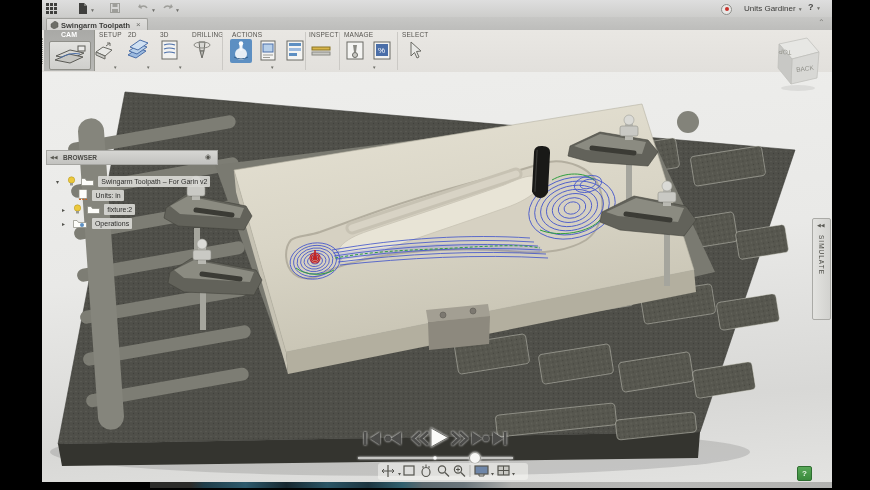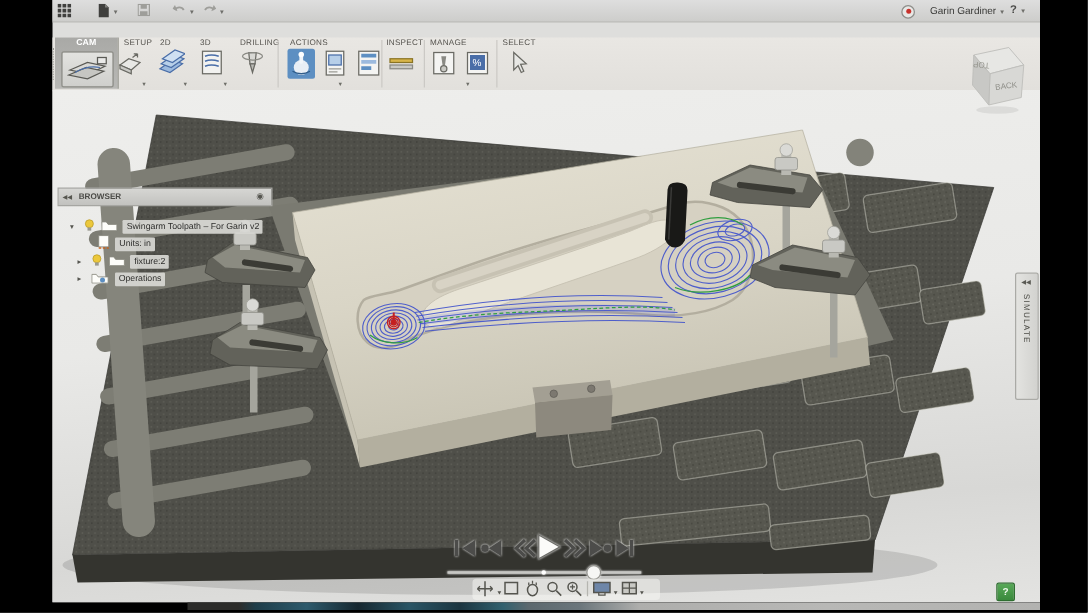--- a/index.html
+++ b/index.html
@@ -96,24 +96,34 @@
       </svg>
       <span class="caret dis" style="left:109px">▼</span>
       <svg class="tb-ic" style="left:120px;top:3px" width="11" height="10">
         <path d="M9,5 A4,4 0 0 0 2,5" fill="none" stroke="#9e9e9a" stroke-width="1.5"></path>
           <path d="M11,4 L7,6 L9,1 Z" fill="#9e9e9a"></path>
       </svg>
       <span class="caret dis" style="left:133px">▼</span>
       <span class="rec">
           <i></i>
         </span>
-      <span class="uname"><span>Garin Gardiner</span> <span style="font-size:5px;color:#6e6e6a">▼</span></span>
+      <span class="uname"><span>Units Gardiner</span> <span style="font-size:5px;color:#6e6e6a">▼</span></span>
       <span class="tb-ic" style="left:766px;top:2px;font-weight:bold;font-size:9px"><span>?</span> <span style="font-size:5px;color:#6e6e6a">▼</span></span>
     </div>
 
+    <div class="abs tabbar">
+      <div class="tab">
+        <svg style="position:absolute;left:3px;top:2px" width="9" height="8">
+          <polygon points="1,3 5,0 8,2 8,6 4,8 1,6" fill="#6e6e68" stroke="#54544e" stroke-width="0.5"></polygon>
+        </svg>
+        <span class="ttl">Swingarm Toolpath</span>
+        <span class="x">×</span>
+      </div>
+      <span class="ribcol">⌃</span>
+    </div>
 
     <div class="abs ribbon">
       <span class="grip"></span>
       <div class="campanel">
         <span class="camlbl">CAM</span>
         <span class="cambox">
           <svg width="40" height="27">
               <g stroke="#5a5a55" fill="#d9d9d6">
             <polygon points="6,14 20,8 34,11 21,17"></polygon>
                 <polygon points="5,18 19,12 33,15 20,21" fill="#c6c6c2"></polygon>

